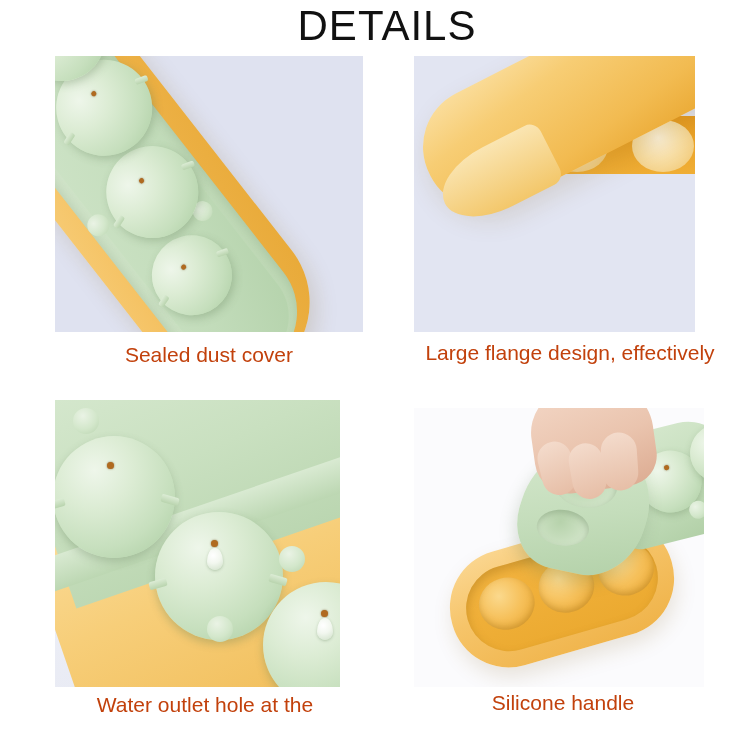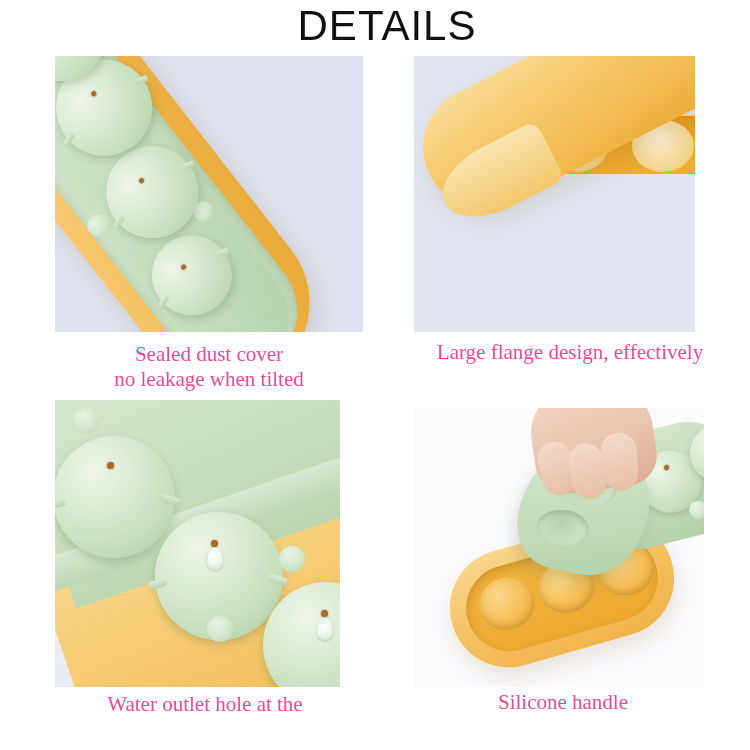--- a/index.html
+++ b/index.html
@@ -48,24 +48,24 @@
 
   .bg-lav   { background: #dfe2f0; }
   .bg-lav2  { background: #e2e5f2; }
   .bg-white { background: #fbfbfd; }
   .bg-soft  { background: linear-gradient(160deg,#f2f3f8 0%,#eceef6 55%,#e6e8f2 100%); }
 
   
   .caption {
     position: absolute;
     text-align: center;
-    color: #ec4899;
+    color: #c2410c;
     font-size: 21px;
     line-height: 25px;
-    font-family: Liberation Serif, serif;
+    font-family: Liberation Sans, sans-serif;
     white-space: nowrap;
   }
   .caption .line { display: block; }
 
   .cap-1 { left: 34px;  top: 342px; width: 350px; }
   .cap-2 { left: 390px; top: 340px; width: 360px; }
   .cap-3 { left: 20px;  top: 692px; width: 370px; }
   .cap-4 { left: 398px; top: 690px; width: 330px; }
 
   
@@ -321,21 +321,20 @@
       <div class="dome p1-d4">
         
       </div>
 
     </div>
   </div>
 </div>
 
 <div class="caption cap-1">
   <span class="line">Sealed dust cover</span>
-  <span class="line">no leakage when tilted</span>
 </div>
 
 <div class="cell cell-2">
   <div class="photo bg-lav2">
     <div class="p2-cavity-row">
       <div class="p2-ball" style="left:6px;"></div>
       <div class="p2-ball" style="left:92px;"></div>
       <div class="p2-ball" style="left:178px;"></div>
 
     </div>

